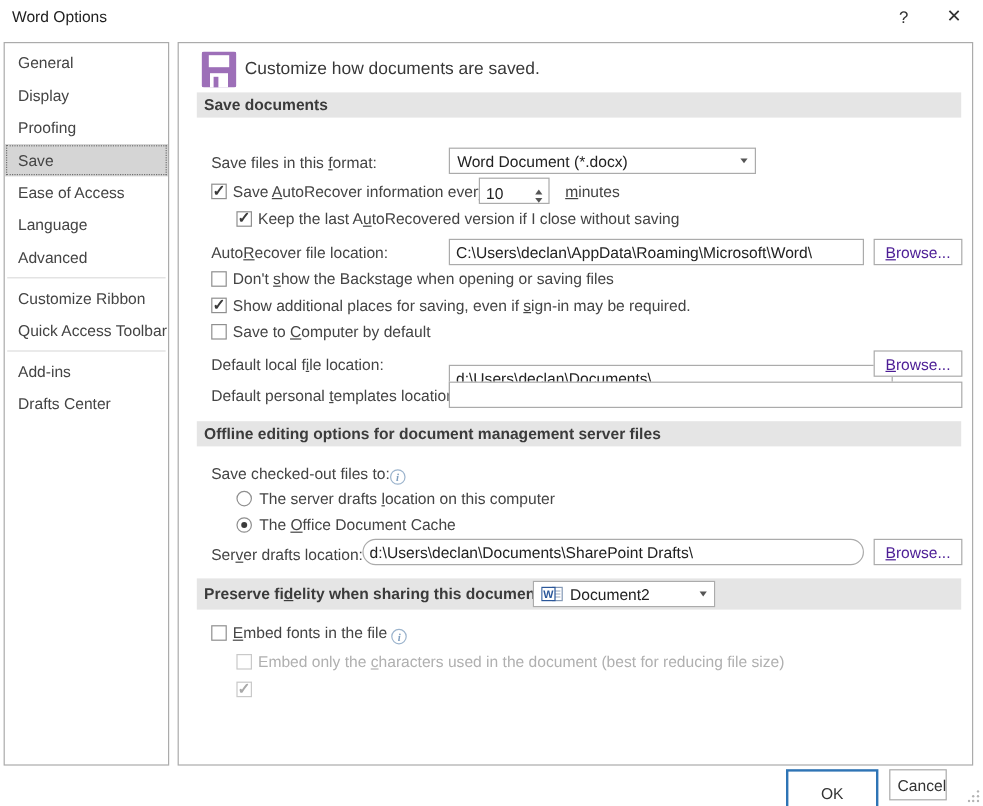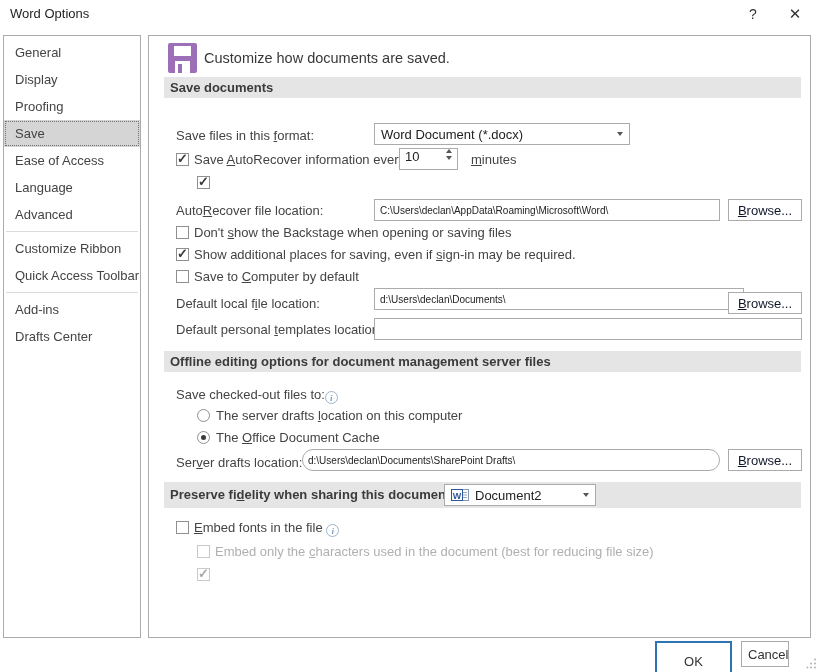--- a/index.html
+++ b/index.html
@@ -20,36 +20,36 @@
   
   .content{position:absolute;left:148px;top:35px;width:663px;height:603px;border:1px solid #ababab;box-sizing:border-box;background:#fff;}
   .content *{box-sizing:border-box;}
   .abs{position:absolute;white-space:nowrap;}
 
   .hdr-text{left:55px;top:14px;font-size:14.5px;color:#383838;}
   .secbar{position:absolute;background:#e5e5e5;font-weight:bold;color:#3b3b3b;font-size:13px;
           padding-left:6px;line-height:21px;height:21px;width:637px;left:15px;}
 
   .inp{position:absolute;height:22px;border:1px solid #ababab;background:#fff;
-       font-family:"Liberation Sans",sans-serif;font-size:10px;color:#222;padding:0 5px;outline:none;}
-  .btn{position:absolute;height:22px;border:1px solid #ababab;background:#fff;color:#0f172a;
+       font-family:"Liberation Sans",sans-serif;font-size:13px;color:#222;padding:0 5px;outline:none;}
+  .btn{position:absolute;height:22px;border:1px solid #ababab;background:#fff;color:#4c1d95;
        font-family:"Liberation Sans",sans-serif;font-size:13px;text-align:center;cursor:pointer;padding:0;}
   .dd{position:absolute;height:22px;border:1px solid #ababab;background:#fff;display:flex;align-items:center;
       padding:0 6px;cursor:pointer;color:#222;}
   .dd .dd-arrow{margin-left:auto;width:0;height:0;border-left:3.5px solid transparent;border-right:3.5px solid transparent;border-top:4px solid #555;}
 
   .cb{position:absolute;width:13px;height:13px;background:#fff;border:1px solid #8f8f8f;cursor:pointer;}
   .cb.checked::after{content:"\2713";position:absolute;left:0px;top:-3px;font-size:13px;font-weight:bold;color:#3b3b3b;}
   .cb.disabled{border-color:#c9c9c9;}
   .cb.disabled.checked::after{color:#a9a9a9;}
 
   .rd{position:absolute;width:13px;height:13px;background:#fff;border:1px solid #8f8f8f;border-radius:50%;cursor:pointer;}
   .rd.checked::after{content:"";position:absolute;left:3px;top:3px;width:5px;height:5px;border-radius:50%;background:#3b3b3b;}
 
-  .spin{position:absolute;height:22px;border:1px solid #ababab;background:#fff;display:flex;align-items:flex-start;padding-left:5px;color:#222;}
+  .spin{position:absolute;height:22px;border:1px solid #ababab;background:#fff;display:flex;align-items:flex-end;padding-left:5px;color:#222;}
   .spin .arrows{margin-left:auto;display:flex;flex-direction:column;justify-content:center;gap:3px;padding:0 5px;cursor:pointer;}
   .spin .up{width:0;height:0;border-left:3px solid transparent;border-right:3px solid transparent;border-bottom:4px solid #555;}
   .spin .dn{width:0;height:0;border-left:3px solid transparent;border-right:3px solid transparent;border-top:4px solid #555;}
 
   .info{display:inline-block;width:13px;height:13px;border:1px solid #9cb4cd;border-radius:50%;color:#7d9cbd;
         font:italic bold 9px "Liberation Serif",serif;text-align:center;line-height:12px;vertical-align:-2px;cursor:pointer;}
   .dim{color:#b0b0b0;}
   .fidbar{position:absolute;background:#e5e5e5;left:15px;top:446px;width:637px;height:26px;}
   .fidbar .fidlbl{position:absolute;left:6px;top:5px;font-weight:bold;color:#3b3b3b;}
 
@@ -108,36 +108,37 @@
     <div class="spin" style="left:250px;top:112px;width:59px">
       <span>10</span>
       <span class="arrows">
           <span class="up"></span>
           <span class="dn"></span>
         </span>
     </div>
     <span class="abs" style="left:322px;top:116px"><u>m</u>inutes</span>
 
     <span class="cb checked" style="left:48px;top:140px"></span>
+    <span class="abs" style="left:66px;top:139px">Keep the last A<u>u</u>toRecovered version if I close without saving</span>
 
     <span class="abs" style="left:27px;top:167px">Auto<u>R</u>ecover file location:</span>
     <input class="inp" style="left: 225px; top: 163px; width: 346px;" value="C:\Users\declan\AppData\Roaming\Microsoft\Word\">
     <button class="btn" style="left:579px;top:163px;width:74px"><u>B</u>rowse...</button>
 
     <span class="cb" style="left:27px;top:190px"></span>
     <span class="abs" style="left:45px;top:189px">Don't <u>s</u>how the Backstage when opening or saving files</span>
 
     <span class="cb checked" style="left:27px;top:212px"></span>
     <span class="abs" style="left:45px;top:211px">Show additional places for saving, even if <u>s</u>ign-in may be required.</span>
 
     <span class="cb" style="left:27px;top:234px"></span>
     <span class="abs" style="left:45px;top:233px">Save to <u>C</u>omputer by default</span>
 
     <span class="abs" style="left:27px;top:260px">Default local f<u>i</u>le location:</span>
-    <input class="inp" style="left: 225px; top: 252px; width: 370px;" value="d:\Users\declan\Documents\">
+    <input class="inp" style="left: 225px; top: 268px; width: 370px;" value="d:\Users\declan\Documents\">
     <button class="btn" style="left:579px;top:256px;width:74px"><u>B</u>rowse...</button>
 
     <span class="abs" style="left:27px;top:286px">Default personal <u>t</u>emplates location:</span>
     <input class="inp" style="left: 225px; top: 282px; width: 428px;" value="">
 
     <div class="secbar" style="top:315px">Offline editing options for document management server files</div>
 
     <span class="abs" style="left:27px;top:351px"><span>Save checked-out files to:</span><span class="info">i</span></span>
 
     <span class="rd" style="left:48px;top:373px"></span>

